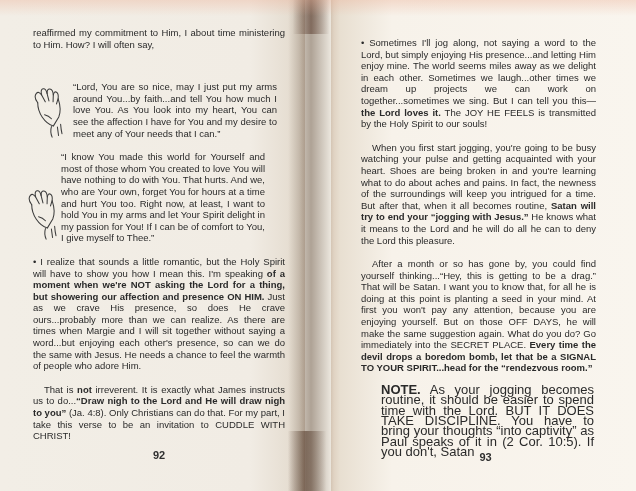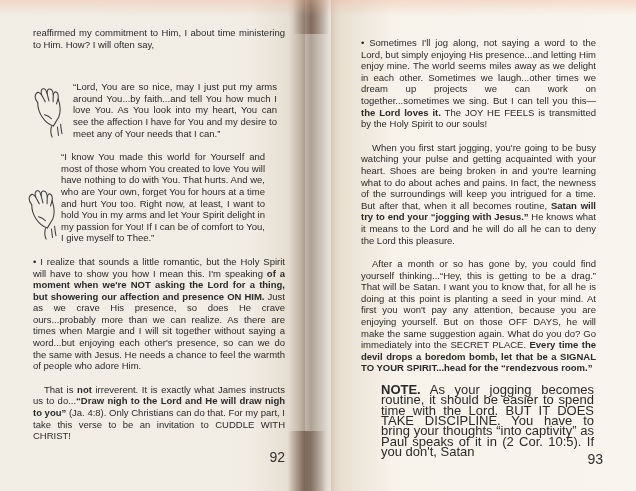--- a/index.html
+++ b/index.html
@@ -26,21 +26,21 @@
   .col-left{left:33px;top:27px;width:252px;}
   .col-right{left:361px;top:37px;width:235px;}
   .para{margin:0;}
   .para + .para{margin-top:12px;}
   .para.quote{margin-left:40px;width:204px;margin-top:31px;}
   .para.quote + .para.quote{margin-top:12px;margin-left:28px;}
   .para.indent{text-indent:11px;}
   .para.heading{text-align:center;font-weight:bold;letter-spacing:0.8px;margin-top:18px;text-indent:0;}
   .para.note{margin-left:20px;width:213px;font-size:13px;line-height:10.3px;margin-top:11px;}
   .b{font-weight:bold;}
-  .pagenum{position:absolute;font-size:14px;color:#2f2f2f;text-align:right;}
+  .pagenum{position:absolute;font-size:11px;color:#2f2f2f;text-align:center;font-weight:bold;}
   .pagenum-left{left:33px;top:449px;width:252px;}
   .pagenum-right{left:368px;top:451px;width:235px;}
   
   .hands{position:absolute;width:34px;height:60px;}
   .hands-1{left:34px;top:84px;}
   .hands-2{left:28px;top:186px;}
   .hands svg{width:100%;height:100%;}
 </style>
 </head>
 <body>

